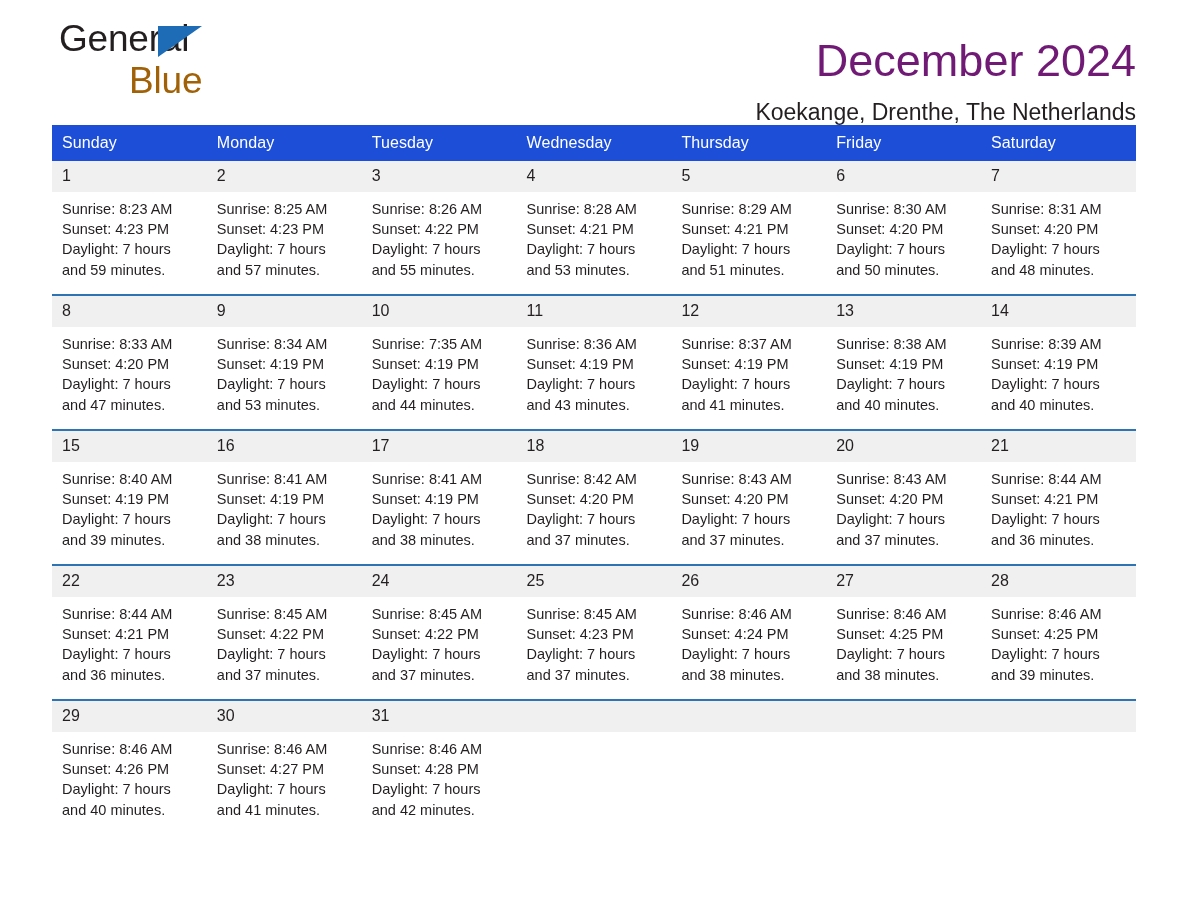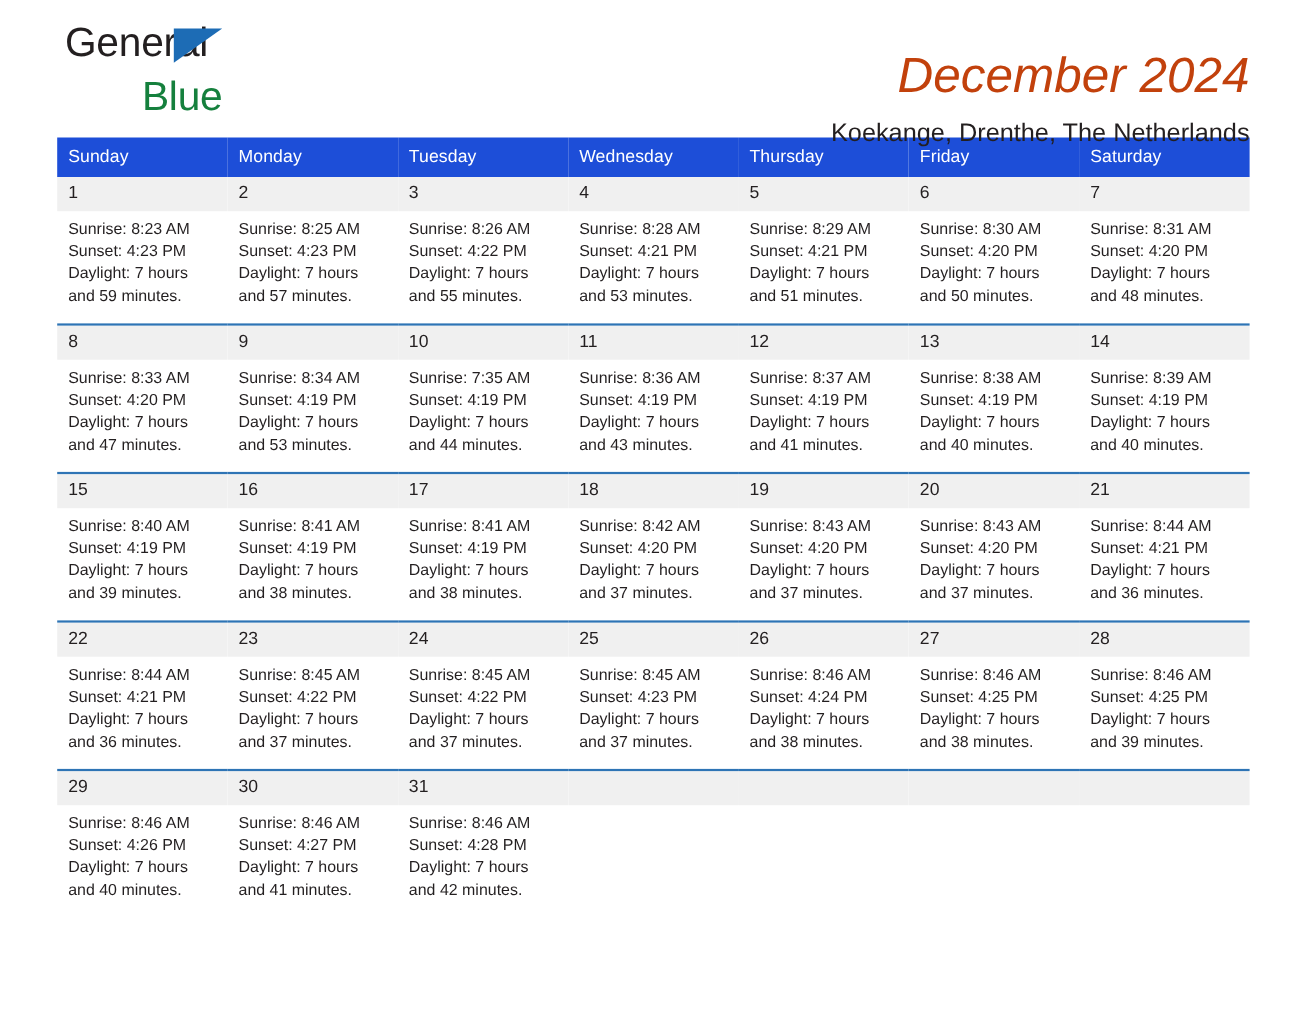--- a/index.html
+++ b/index.html
@@ -48,39 +48,38 @@
     left: 99px;
     top: 6px;
     width: 0;
     height: 0;
     border-left: 44px solid #1d6cb5;
     border-bottom: 31px solid transparent;
   }
   .brand-row2 {
     display: block;
     font-size: 37px;
-    color: #15803d;
+    color: #a16207;
     margin-left: 70px;
-    margin-top: 9px;
+    margin-top: 2px;
     letter-spacing: -0.2px;
   }
   .title-block {
     position: absolute;
     right: 0px;
     top: 0px;
     text-align: right;
     width: 700px;
   }
   .cal-title {
     font-size: 45px;
-    color: #c2410c;
+    color: #701a75;
     line-height: 1.1;
-    margin-top: 36px;
+    margin-top: 28px;
     white-space: nowrap;
-    font-style: italic;
   }
   .cal-subtitle {
     font-size: 23px;
     color: #231f20;
     margin-top: 13px;
     white-space: nowrap;
   }
 
   
   .calendar {

